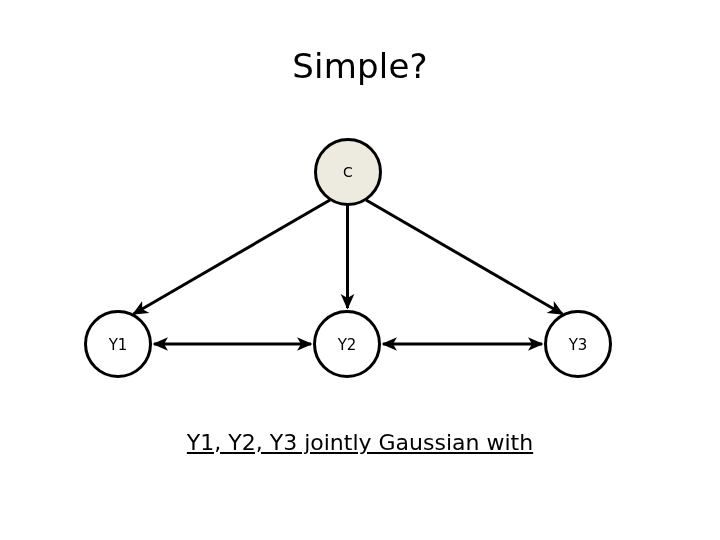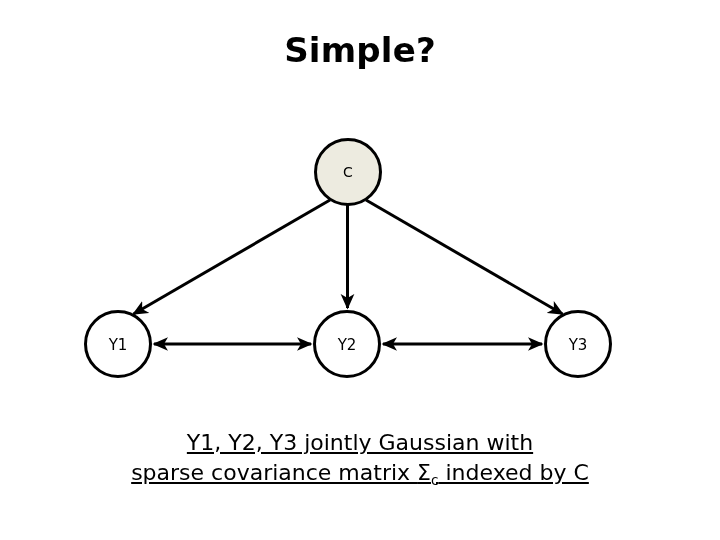--- a/index.html
+++ b/index.html
@@ -18,26 +18,26 @@
   #slide {
     position: absolute;
     inset: 0;
     width: 720px;
     height: 540px;
     background: #ffffff;
   }
   #slide-title {
     position: absolute;
     left: 0;
-    top: 28px;
+    top: 44px;
     width: 720px;
     text-align: center;
     font-size: 34px;
     line-height: 44px;
-    font-weight: 700;
+    font-weight: 400;
     color: #000000;
     letter-spacing: 0.2px;
     white-space: nowrap;
   }
   #diagram {
     position: absolute;
     left: 0;
     top: 0;
     width: 720px;
     height: 540px;
@@ -129,18 +129,15 @@
     </g>
 
     <g>
       <circle cx="578" cy="344" r="32.5" fill="#FFFFFF" stroke="#000000" stroke-width="3"></circle>
       <text class="node-label" x="578" y="345">Y3</text>
     </g>
   </svg>
 
   <div id="caption">
     <span class="line">Y1, Y2, Y3 jointly Gaussian with</span>
-    <span class="line">
-      <span>sparse covariance matrix </span><span class="sigma">Σ</span><span class="sub">c</span><span> indexed by C</span>
-    </span>
   </div>
 
 </div>
 
 </body></html>

